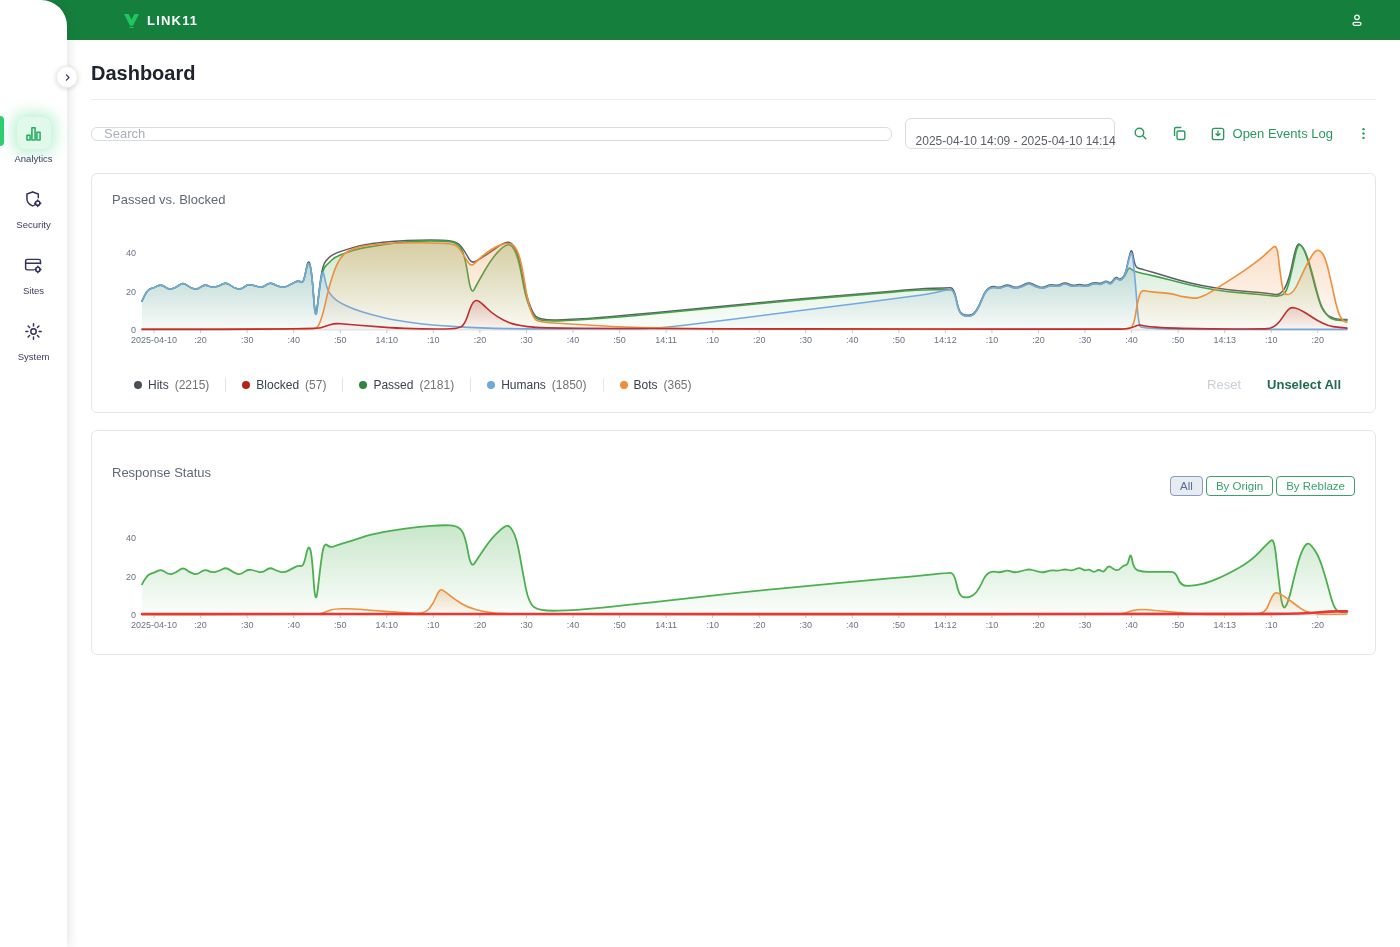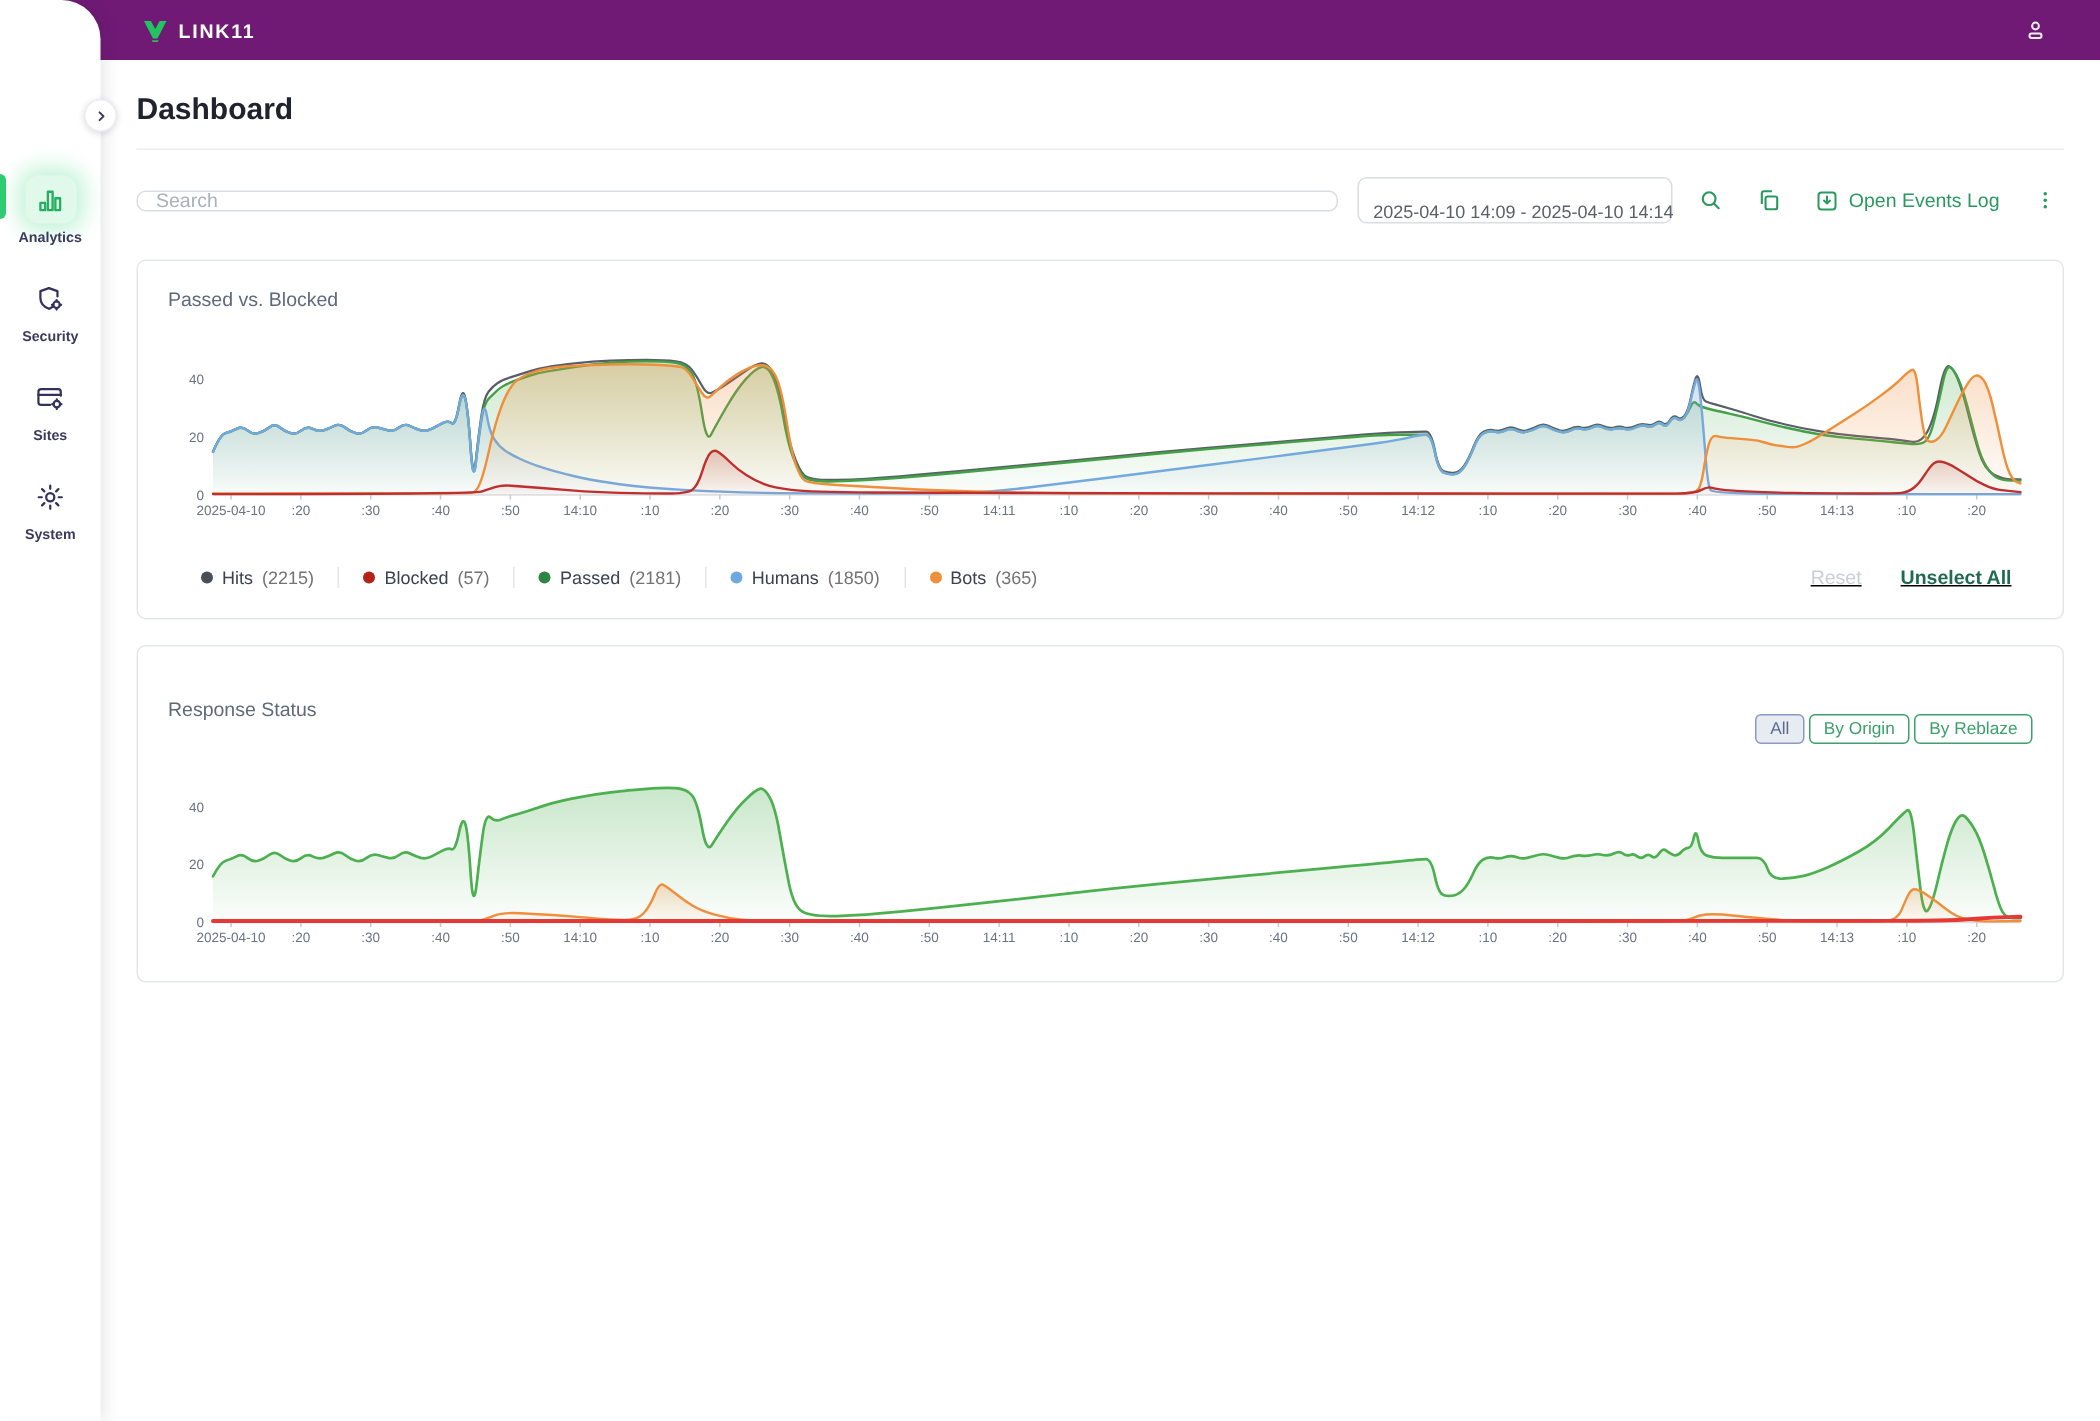--- a/index.html
+++ b/index.html
@@ -1,28 +1,28 @@
 <!DOCTYPE html>
 <html><head>
 <meta charset="utf-8">
 <style>
   * { margin:0; padding:0; box-sizing:border-box; }
   html,body { width:1400px; height:947px; overflow:hidden; background:#fff;
     font-family:"Liberation Sans","DejaVu Sans",sans-serif; }
 
   
-  .topbar { position:fixed; top:0; left:0; right:0; height:40px; background:#701a75;
-    display:flex; align-items:center; z-index:5; }
+  .topbar { position:fixed; top:0; left:0; right:0; height:40px; background:#15803d;
+    display:flex; align-items:center; z-index:5;padding-left:28px; }
   .brand { display:flex; align-items:center; gap:7px; margin-left:95px; }
   .brand-text { color:#fff; font-size:13px; font-weight:bold; letter-spacing:1.2px; }
   .topbar-right { margin-left:auto; margin-right:30px; display:flex; align-items:center; }
 
   
   .sidebar { position:fixed; top:0; left:0; bottom:0; width:67px; background:#fff;
-    border-top-right-radius:26px; box-shadow:3px 0 10px rgba(30,30,60,.10); z-index:10;font-weight:bold; }
+    border-top-right-radius:26px; box-shadow:3px 0 10px rgba(30,30,60,.10); z-index:10; }
   .collapse-btn { position:absolute; top:66px; right:-11px; width:22px; height:22px;
     background:#fff; border:1px solid #ececf1; border-radius:50%;
     box-shadow:0 1px 5px rgba(0,0,0,.15); display:flex; align-items:center; justify-content:center;
     cursor:pointer; }
   .nav { margin-top:108px; display:flex; flex-direction:column; align-items:center; }
   .nav-item { width:100%; display:flex; flex-direction:column; align-items:center;
     padding:9px 0 10px; cursor:pointer; position:relative; }
   .nav-item .icon-wrap { width:34px; height:32px; display:flex; align-items:center;
     justify-content:center; border-radius:9px; }
   .nav-item.active .icon-wrap { background:rgba(46,213,115,.14);
@@ -57,21 +57,21 @@
   .panel-title { font-size:13px; color:#60697a; }
   .chart-wrap { margin-top:26px; }
   svg.chart { display:block; width:100%; }
 
   .legend-row { display:flex; align-items:center; margin-top:22px; padding:6px 14px 6px 22px; }
   .legend-item { display:flex; align-items:center; gap:6px; cursor:pointer; }
   .legend-dot { width:8px; height:8px; border-radius:50%; }
   .legend-name { font-size:12px; color:#3a4150; font-weight:500; }
   .legend-count { font-size:12px; color:#737373;text-align:center; }
   .legend-sep { width:1px; height:14px; background:#e3e6ea; margin:0 16px; }
-  .legend-actions { margin-left:auto; display:flex; align-items:flex-end; gap:26px;text-decoration:underline; }
+  .legend-actions { margin-left:auto; display:flex; align-items:flex-end; gap:26px; }
   .reset-link { font-size:13px; color:#c9cfd7; cursor:default; background:none; border:none; }
   .unselect-link { font-size:13px; color:#1e6b4f; font-weight:600; cursor:pointer;
     background:none; border:none; }
 
   .seg-group { display:flex; gap:3px;margin-top:27px; }
   .seg { font-size:11.5px; padding:3px 9px; border-radius:4px; border:1px solid #3ba06c;
     color:#3ba06c; background:#fff; cursor:pointer; font-family:"Liberation Sans",sans-serif; }
   .seg.selected { background:#e7ebf2; border-color:#8b9ac1; color:#5b6b8c; }
 </style>
 </head>

